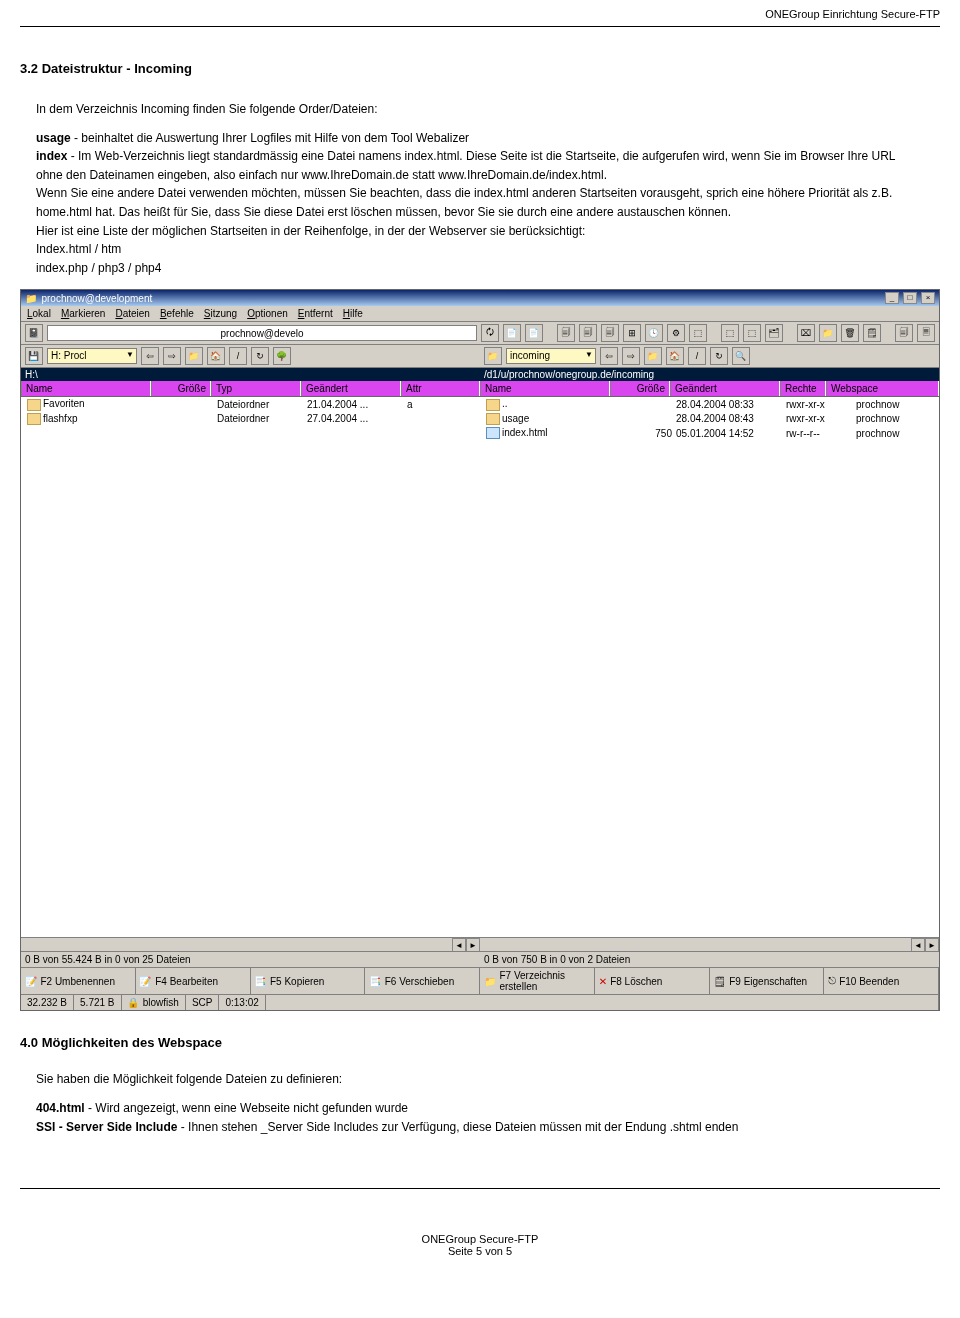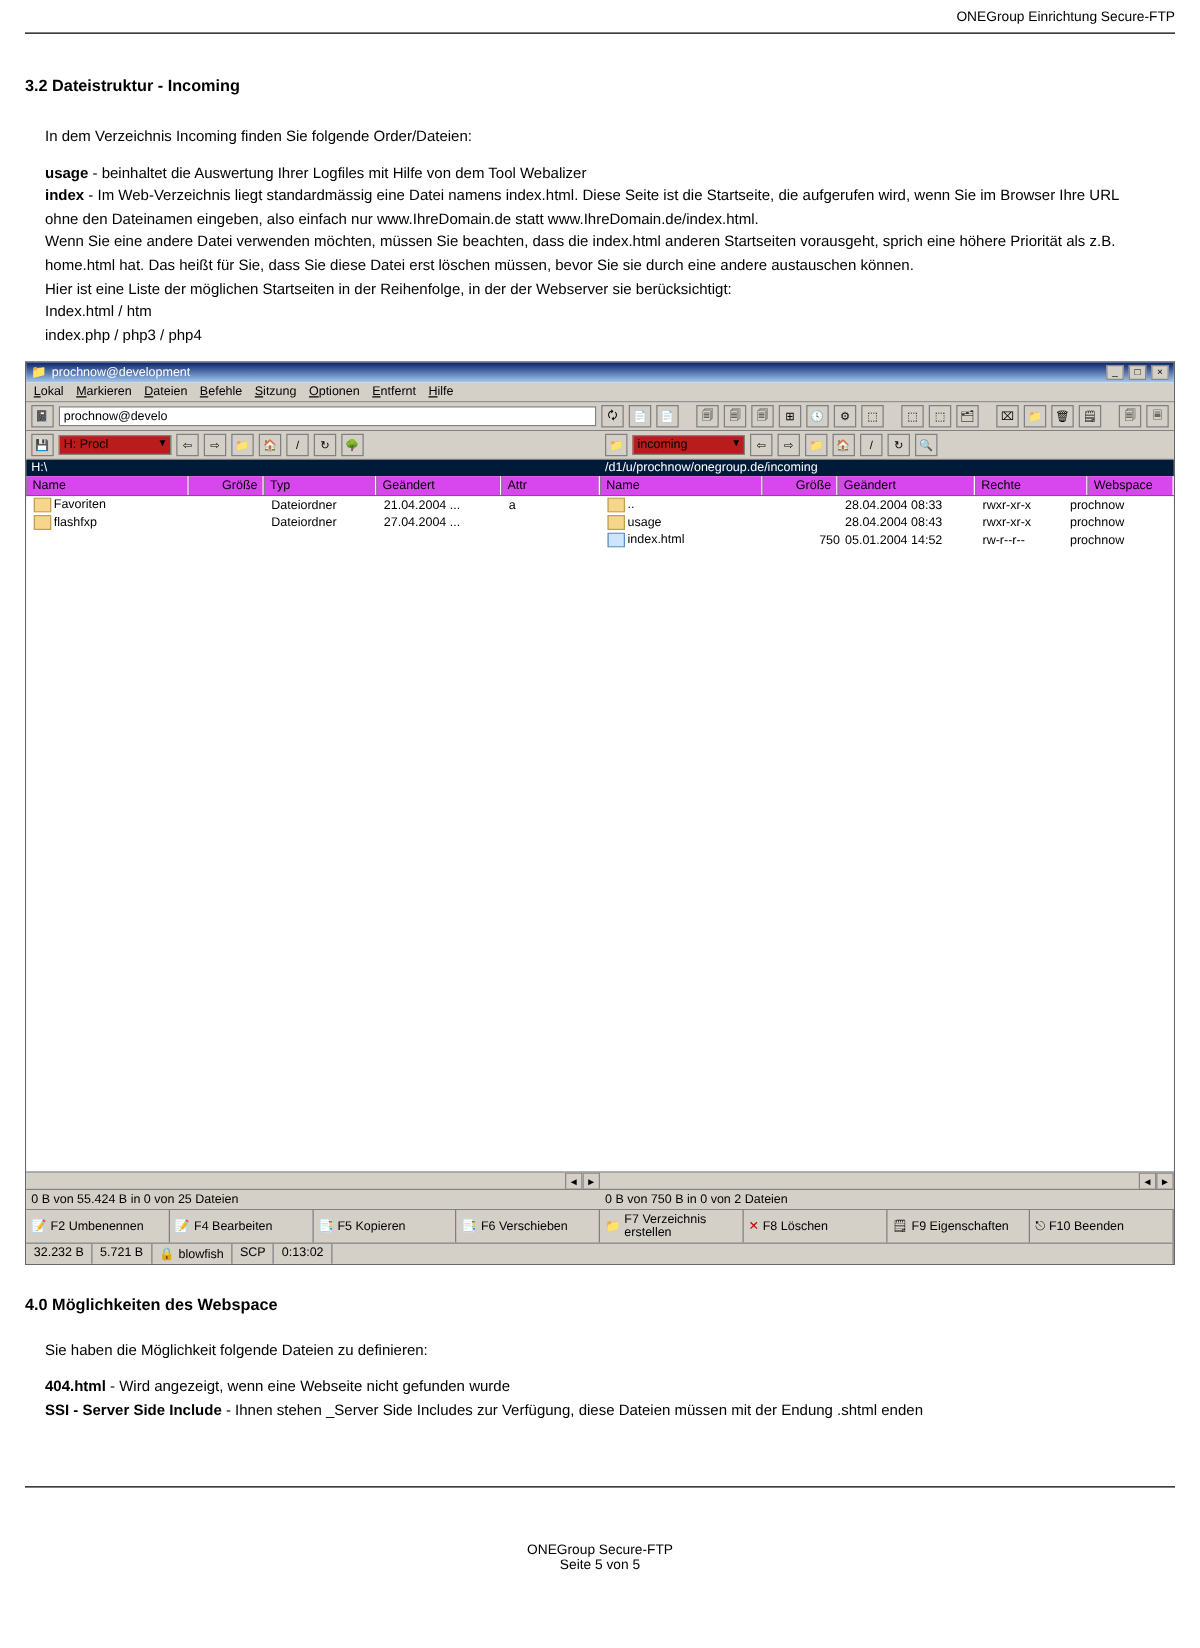--- a/index.html
+++ b/index.html
@@ -12,23 +12,23 @@
   .para { margin: 0 16px 10px; line-height: 1.55; }
   .bold { font-weight: bold; }
   .screenshot { margin: 12px 0 24px; border: 1px solid #666; font-family: Tahoma, Arial, sans-serif; font-size: 10px; }
   .titlebar { display: flex; align-items: center; background: linear-gradient(#0a246a,#a6caf0); color: #fff; padding: 2px 4px; gap: 4px; }
   .titlebar .spacer { flex: 1; }
   .sysbtn { display:inline-flex; align-items:center; justify-content:center; width:14px; height:12px; background:#d4d0c8; border:1px solid #888; color:#000; font-size:8px; line-height:1; }
   .menubar { background:#d4d0c8; padding:2px 6px; display:flex; gap:10px; border-bottom:1px solid #808080; }
   .menubar span { color:#000; }
   .u { text-decoration: underline; }
   .toolbar { background:#d4d0c8; padding:2px 4px; display:flex; align-items:center; gap:4px; border-bottom:1px solid #808080; }
-  .tb-input { flex:1; border:1px solid #808080; background:#fff; padding:1px 3px; height:16px; font-size:10px; }
+  .tb-input { flex:1; border:1px solid #808080; background:#fff; padding:1px 3px; height:16px; font-size:10px;text-align:center; }
   .tbtn { width:18px; height:18px; border:1px solid #808080; background:#d4d0c8; display:inline-flex; align-items:center; justify-content:center; font-size:9px; }
-  .dropdown { border:1px solid #808080; background:#b91c1c; padding:1px 14px 1px 3px; height:16px; position:relative; font-size:10px; min-width:90px; }
+  .dropdown { border:1px solid #808080; background:#fef9c3; padding:1px 14px 1px 3px; height:16px; position:relative; font-size:10px; min-width:90px; }
   .dropdown::after { content:"▼"; position:absolute; right:2px; top:1px; font-size:8px; color:#000; }
   .panes { display:flex; }
   .pane { flex:1; display:flex; flex-direction:column; min-width:0; }
   .pathrow { background:#d4d0c8; padding:2px 4px; border-bottom:1px solid #808080; display:flex; align-items:center; gap:4px; }
   .darkpath { background:#001a3a; color:#fff; padding:1px 4px; font-size:10px; }
   .headerrow { background:#d946ef; display:flex; border-bottom:1px solid #666; }
   .hcell { border-right:1px solid #fff; border-left:1px solid #808080; padding:2px 4px; font-size:10px; color:#000; }
   .filelist { background:#fff; flex:1; min-height:540px; font-size:10px; position:relative; }
   .frow { display:flex; padding:1px 4px; align-items:center; }
   .fcell { padding:0 2px; overflow:hidden; white-space:nowrap; }
@@ -165,21 +165,21 @@
             <span class="tbtn">🏠</span>
             <span class="tbtn">/</span>
             <span class="tbtn">↻</span>
             <span class="tbtn">🔍</span>
           </div>
           <div class="darkpath">/d1/u/prochnow/onegroup.de/incoming</div>
           <div class="headerrow">
             <div class="hcell" style="width:130px">Name</div>
             <div class="hcell" style="width:60px;text-align:right">Größe</div>
             <div class="hcell" style="width:110px">Geändert</div>
-            <div class="hcell" style="width:90px">Rechte</div>
+            <div class="hcell" style="width:46px">Rechte</div>
             <div class="hcell" style="flex:1">Webspace</div>
           </div>
           <div class="filelist">
             <div class="frow">
               <div class="fcell" style="width:130px"><span class="ic"></span><span>..</span></div>
               <div class="fcell" style="width:60px;text-align:right"></div>
               <div class="fcell" style="width:110px">28.04.2004 08:33</div>
               <div class="fcell" style="width:70px">rwxr-xr-x</div>
               <div class="fcell" style="flex:1">prochnow</div>
             </div>

